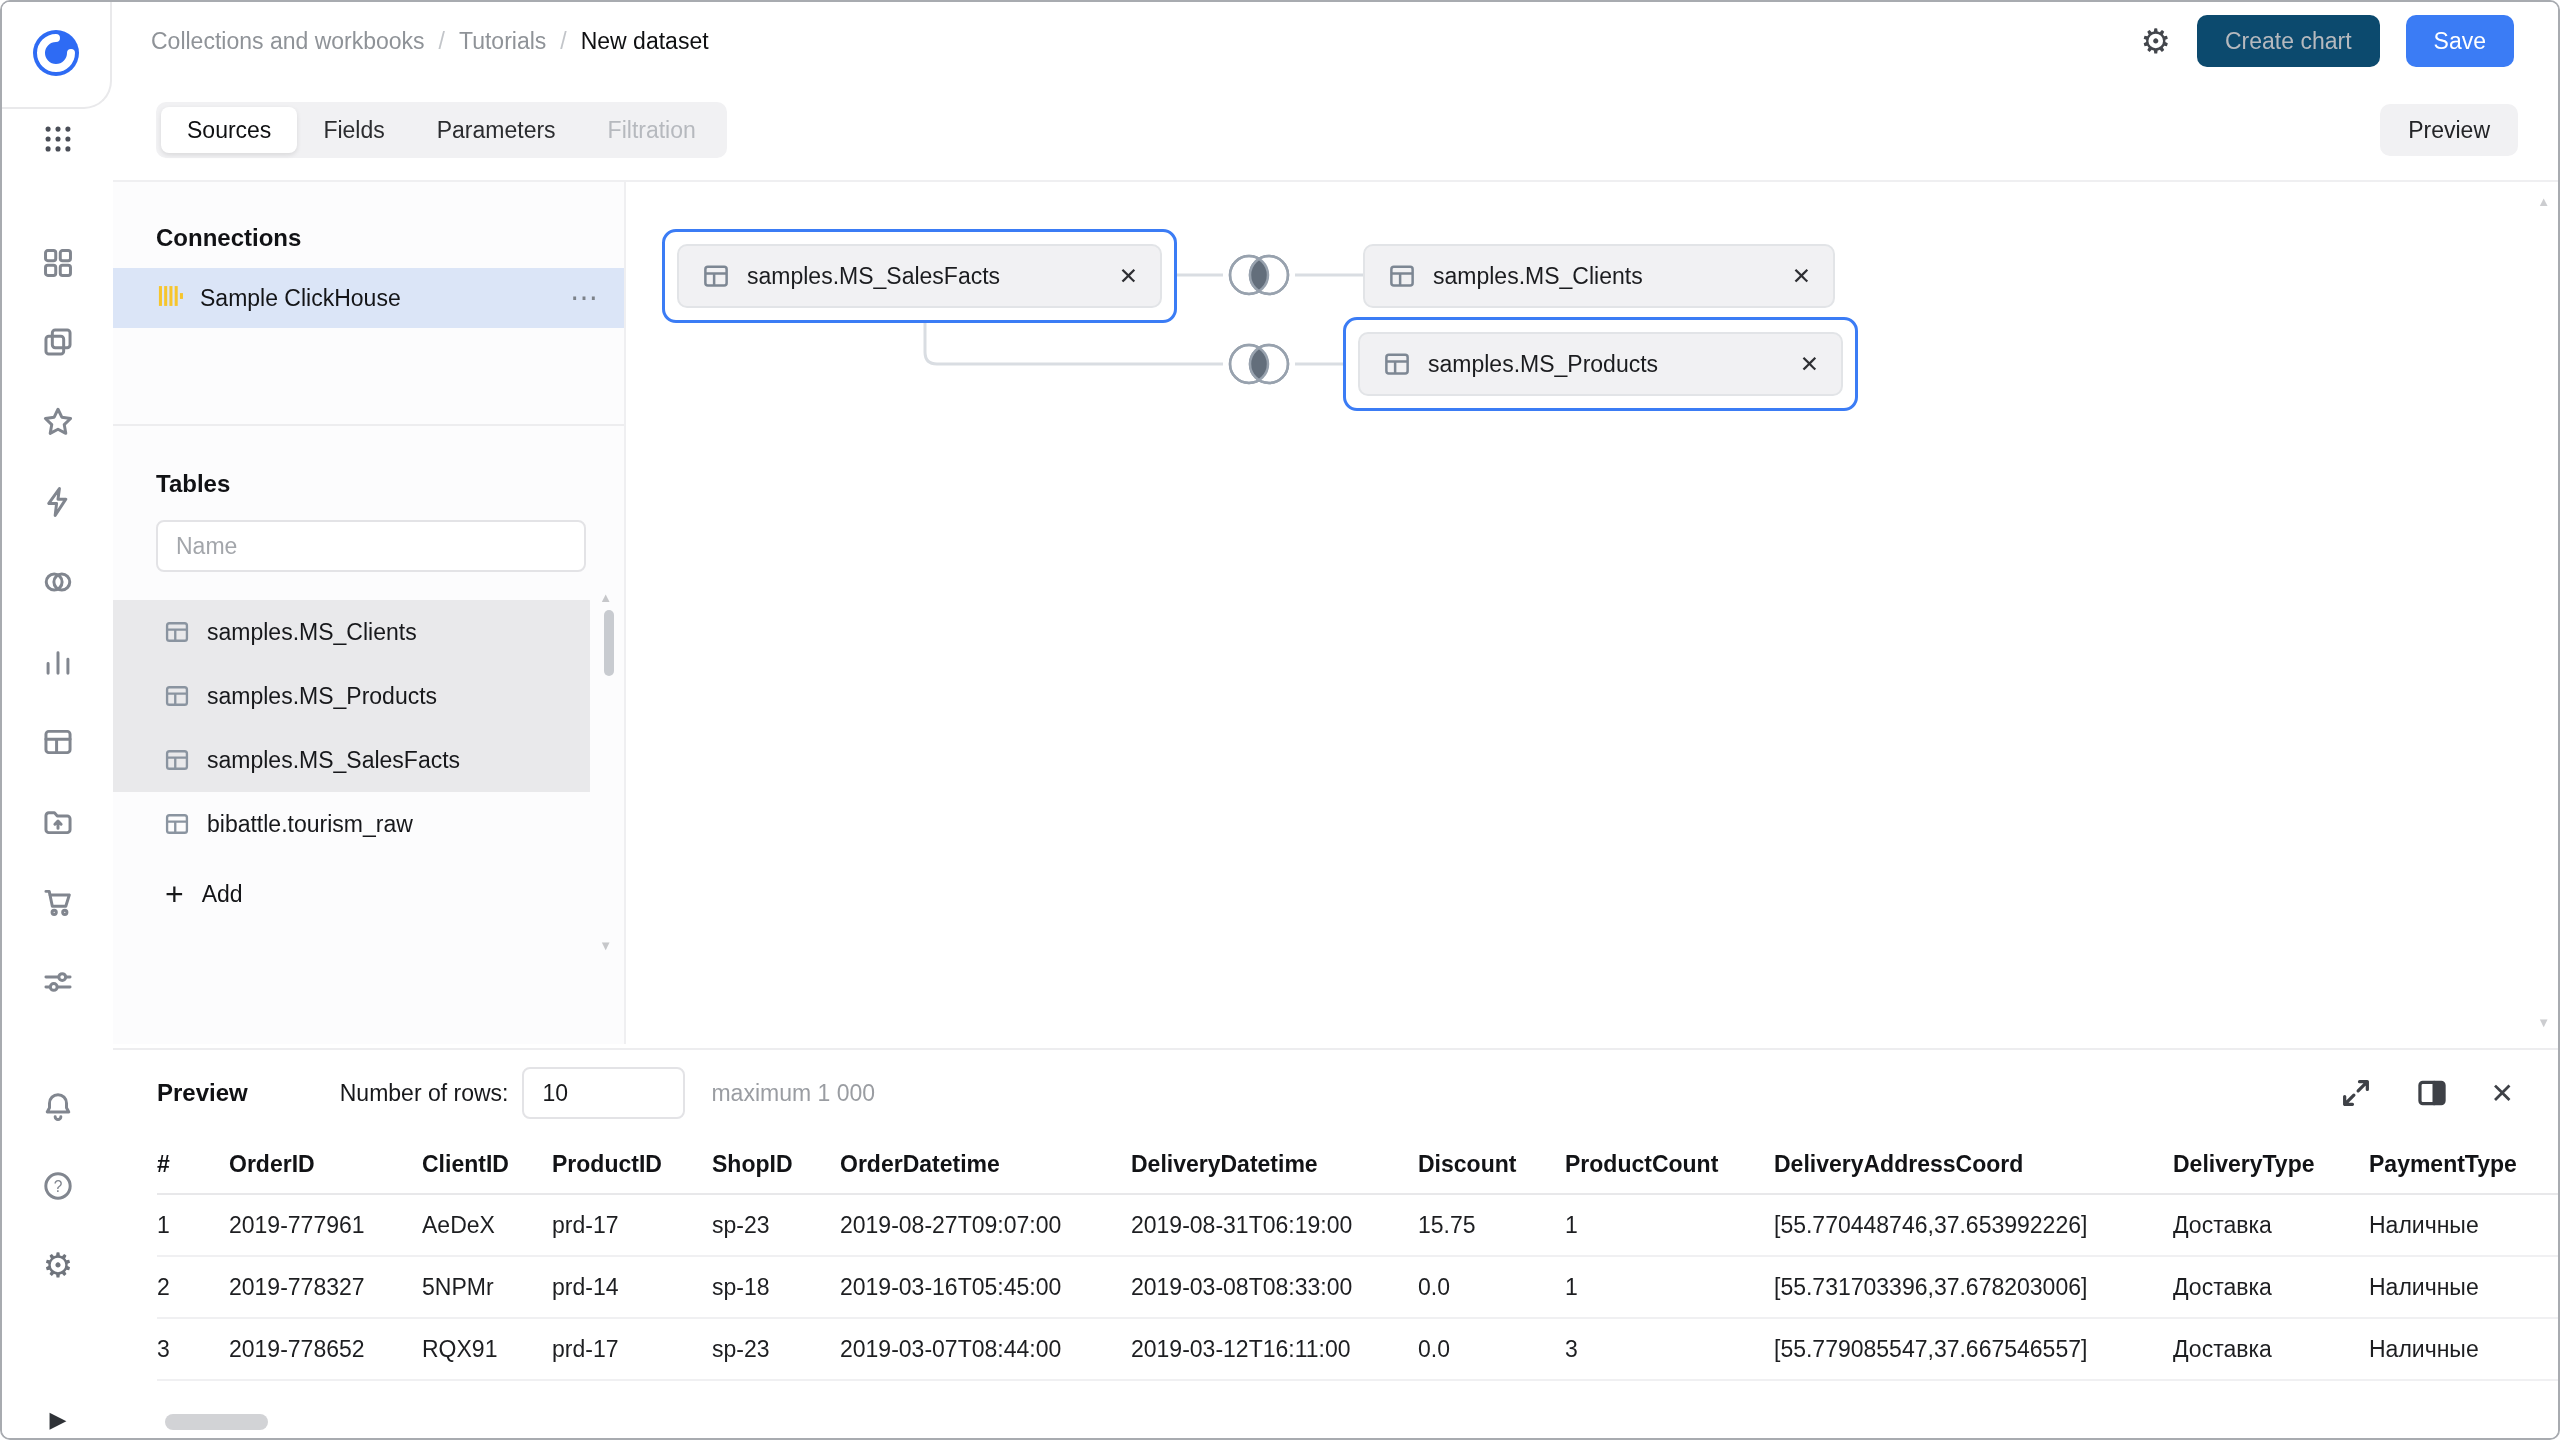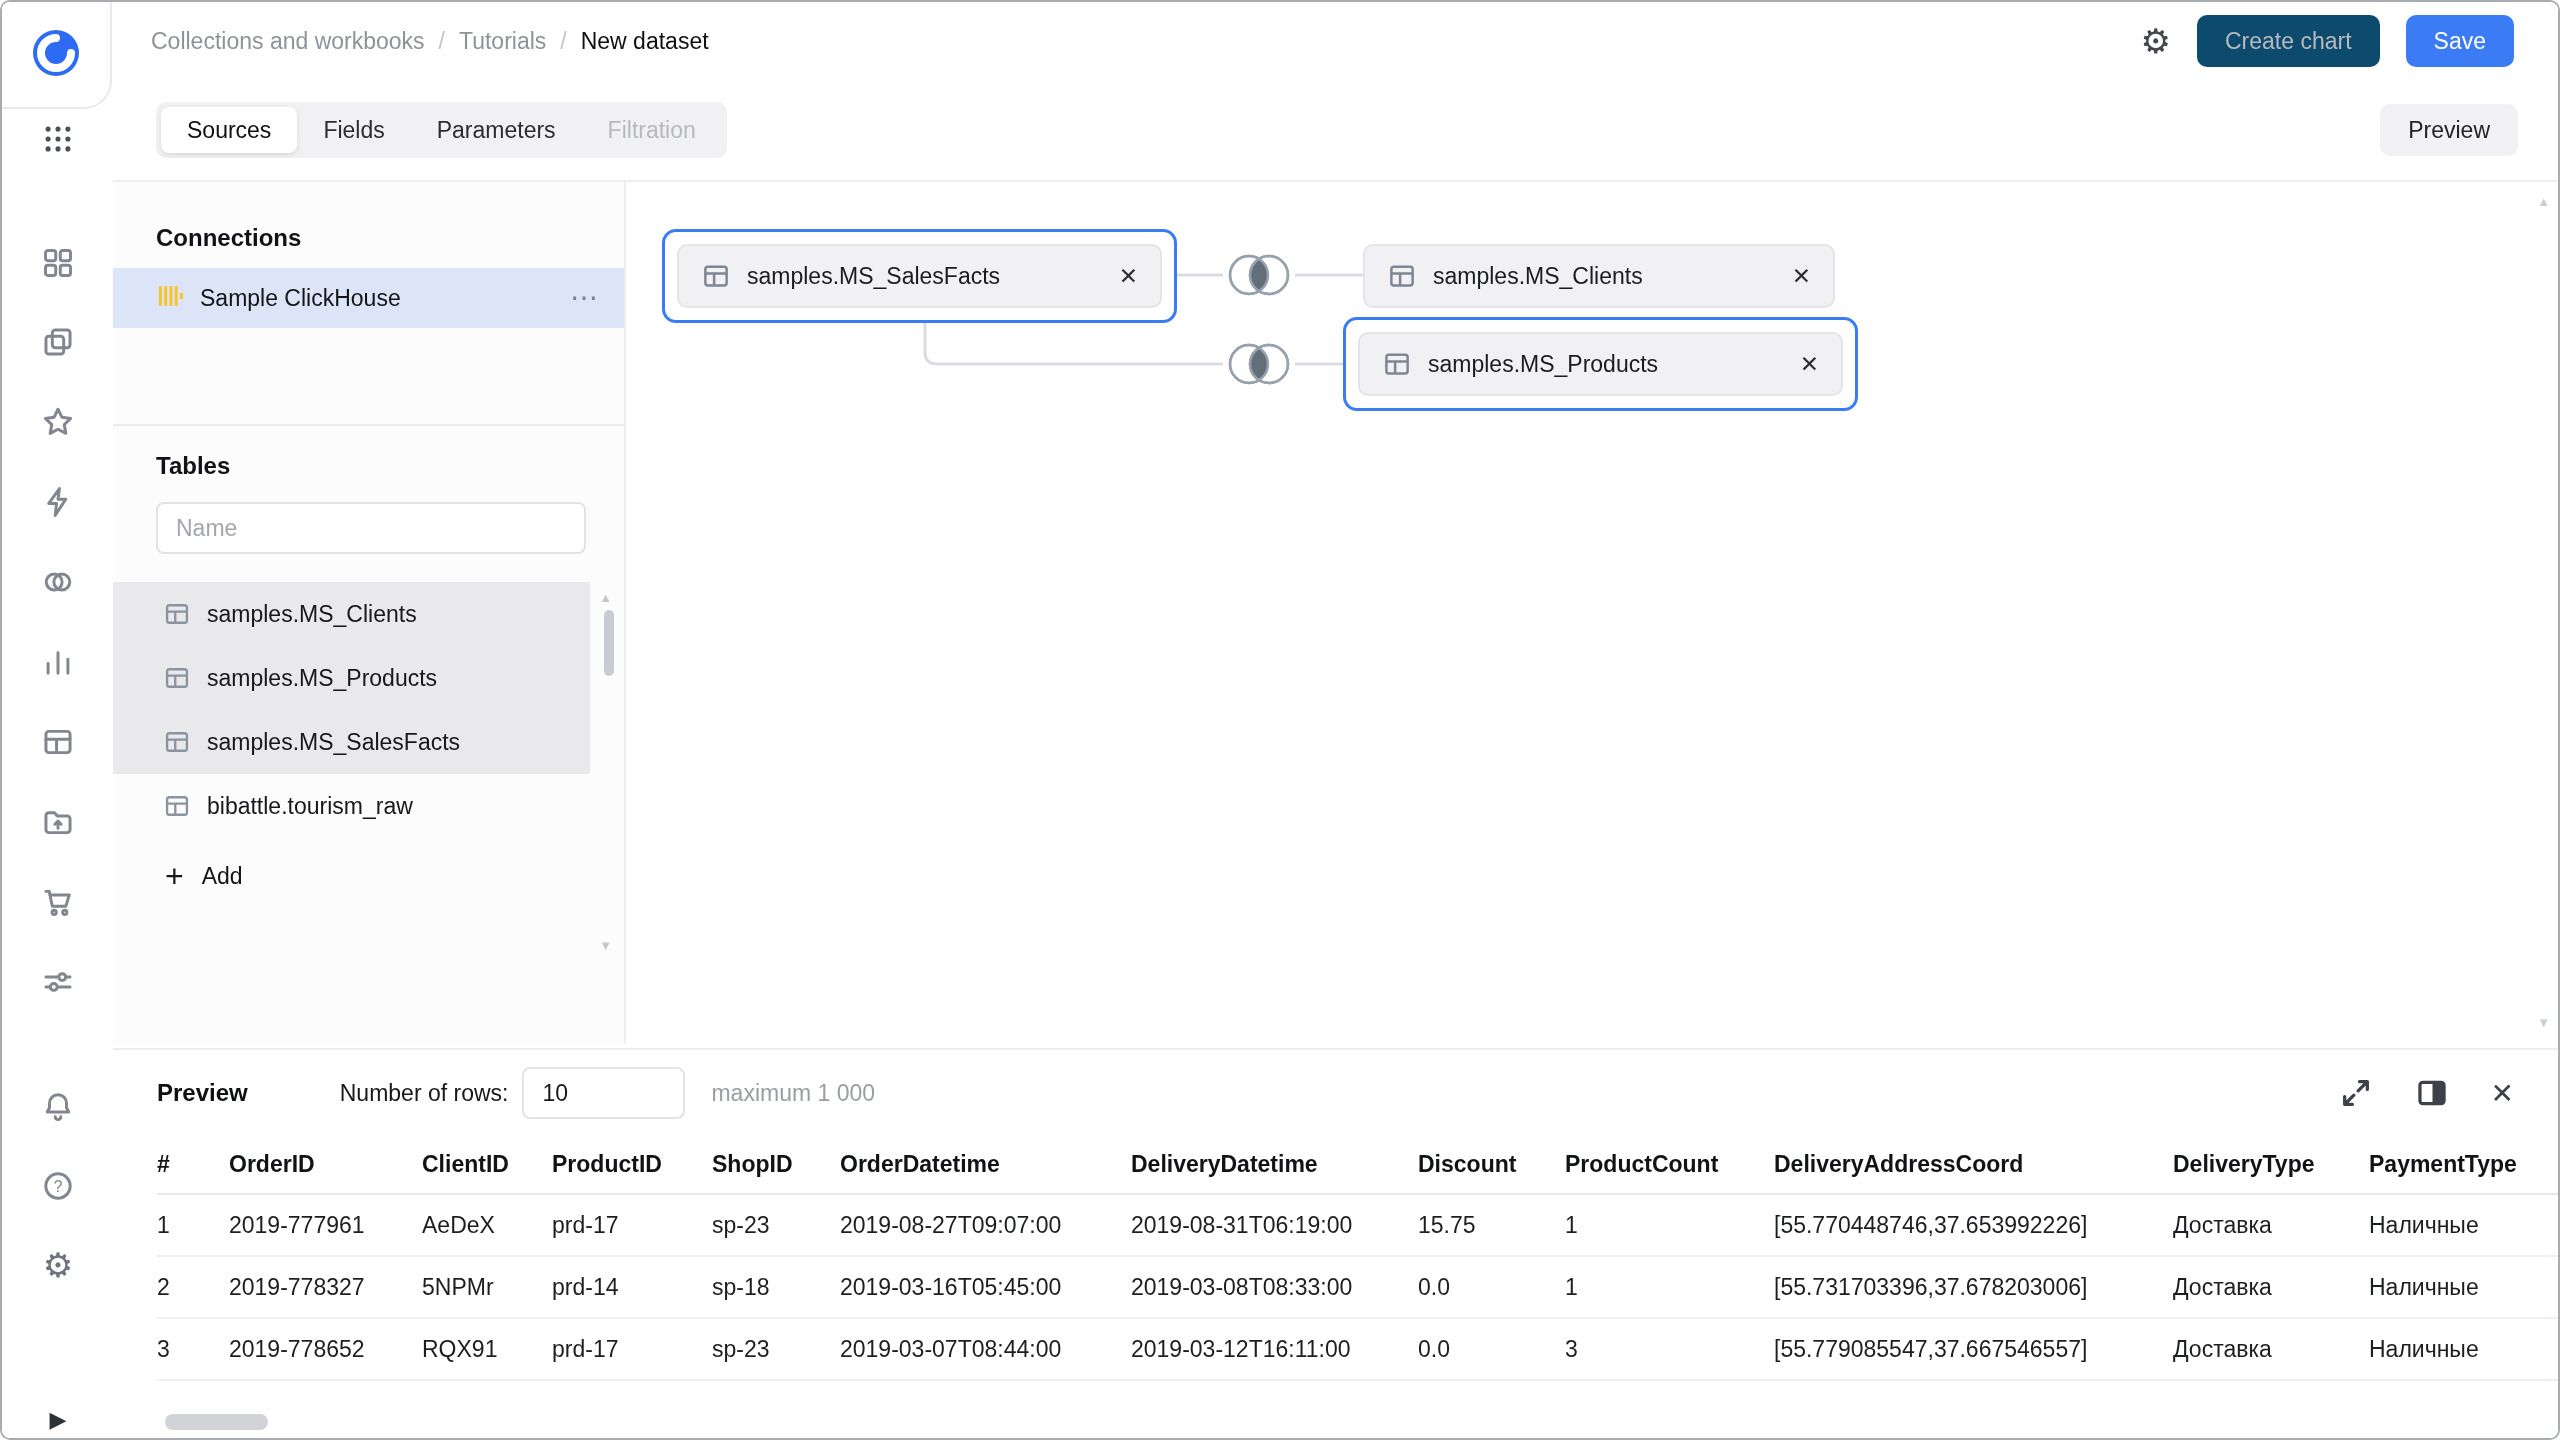--- a/index.html
+++ b/index.html
@@ -247,21 +247,21 @@
             <rect x="16" y="3.5" width="2.6" height="17"></rect>
           <rect x="20.5" y="9.5" width="2.6" height="5"></rect>
         </svg>
       </span>
       <span class="label">Sample ClickHouse</span>
       <span class="dots">⋯</span>
     </div>
 
     <div class="panel-divider"></div>
 
-    <h2 class="panel-title" style="margin-top:26px">Tables</h2>
+    <h2 class="panel-title" style="margin-top:44px">Tables</h2>
 
     <input class="search-box" type="text" placeholder="Name" style="">
 
     <div class="table-list">
       <div class="table-item selected">
         <svg width="28" height="28" viewBox="0 0 24 24" stroke="#8a94a0" fill="none" stroke-width="2">
             <rect x="3.5" y="4.5" width="17" height="15" rx="2"></rect>
             <path d="M3.5 10h17M10.5 10v9.5"></path>
           </svg>
         <span>samples.MS_Clients</span>

